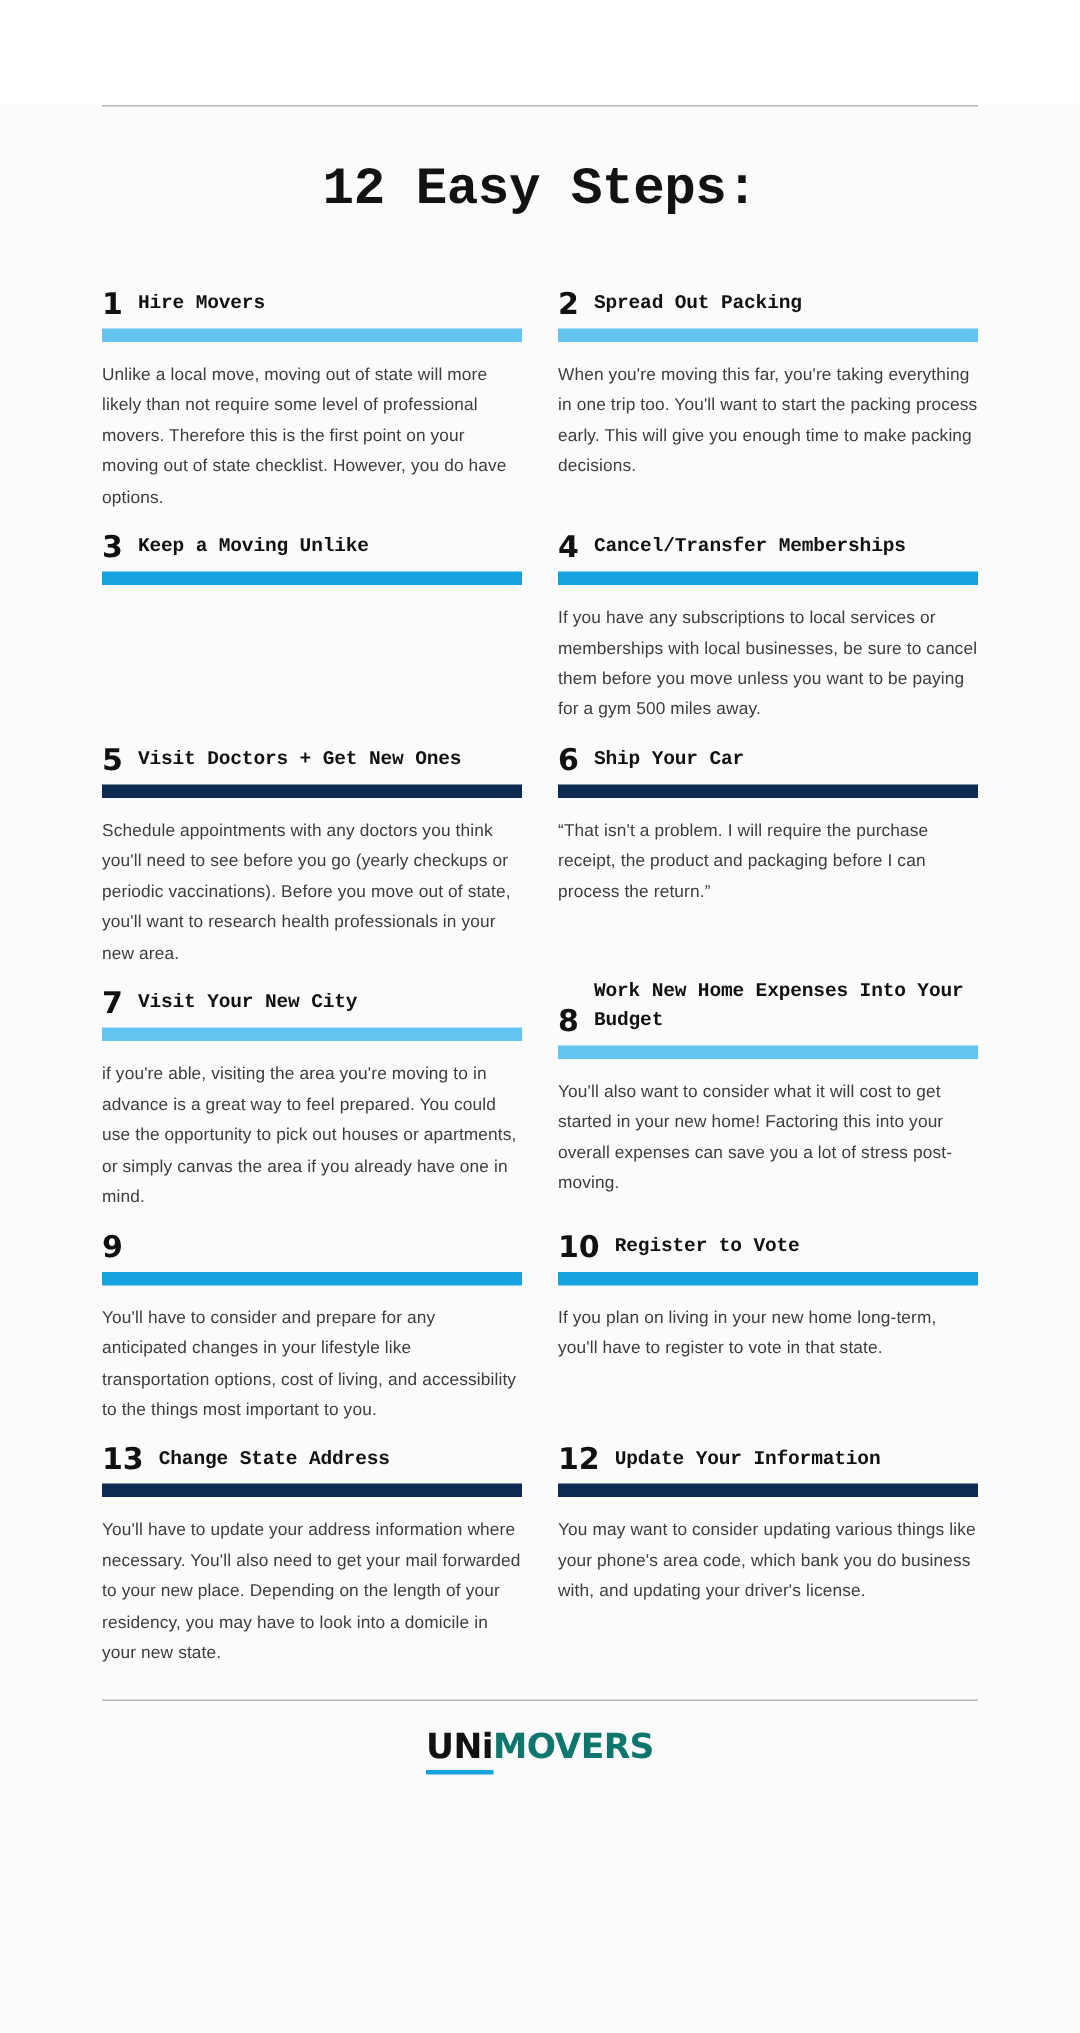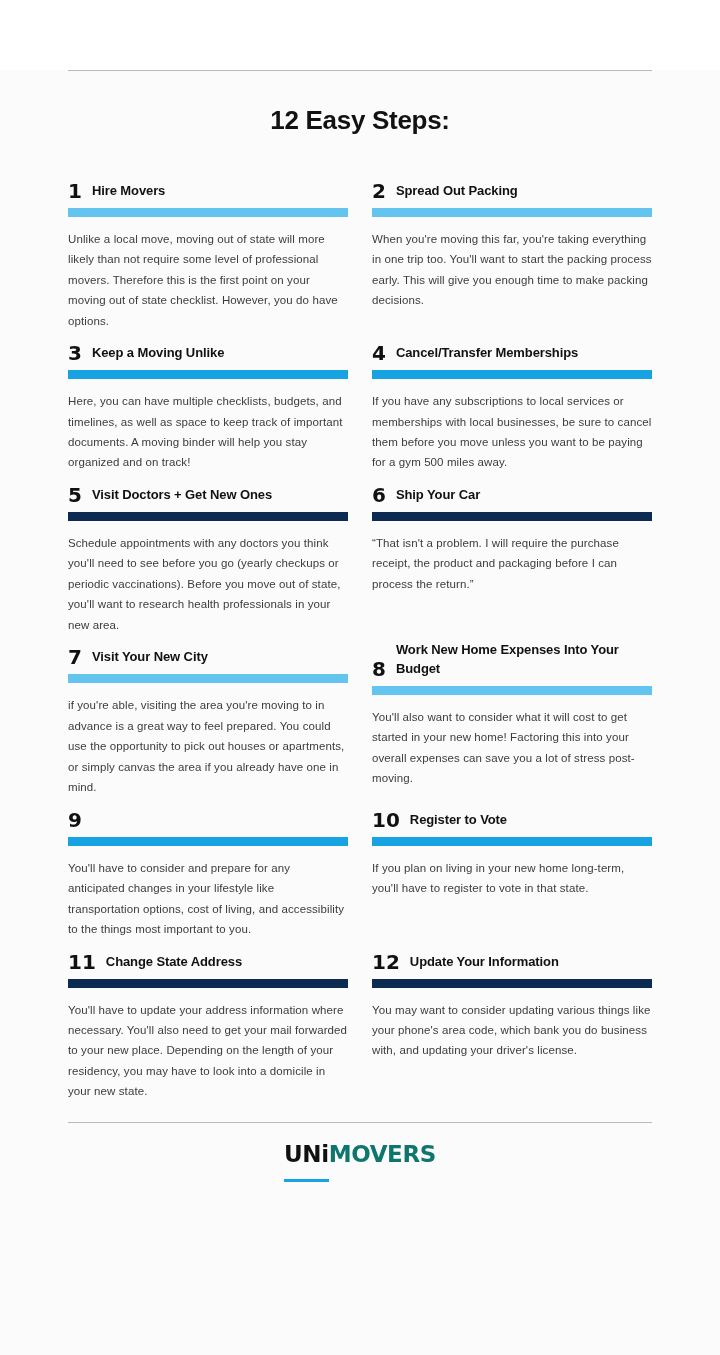--- a/index.html
+++ b/index.html
@@ -30,23 +30,23 @@
   .bottom-rule {
     margin-top: 14px;
     border-top: 1px solid #b9b9b9;
     width: 100%;
   }
   .title-block {
     text-align: center;
     margin-top: 34px;
   }
   .title-line {
-    font-family: Liberation Sans, sans-serif;
-    font-weight: bold;
-    font-size: 26px;
+    font-family: Liberation Mono, monospace;
+    font-weight: bold;
+    font-size: 35px;
     letter-spacing: -0.3px;
     color: #121212;
     line-height: 1.22;
   }
   .steps {
     margin-top: 38px;
     display: flex;
     flex-wrap: wrap;
     column-gap: 24px;
   }
@@ -63,21 +63,21 @@
   }
   .step-num {
     font-family: "DejaVu Sans", sans-serif;
     font-weight: bold;
     font-size: 20px;
     color: #111111;
     line-height: 1;
     flex: 0 0 auto;
   }
   .step-title {
-    font-family: Liberation Sans, sans-serif;
+    font-family: Liberation Mono, monospace;
     font-weight: bold;
     font-size: 13px;
     color: #111111;
     line-height: 1.45;
     letter-spacing: -0.1px;
     flex: 1 1 auto;
   }
   .step-title.two-line {
     text-align: left;
   }
@@ -112,21 +112,21 @@
   .logo {
     font-family: "DejaVu Sans", sans-serif;
     font-weight: bold;
     font-size: 23px;
     letter-spacing: -0.4px;
     color: #111111;
   }
   .logo .uni {
     color: #111111;
     border-bottom: 3px solid #16a3e0;
-    padding-bottom: 12px;
+    padding-bottom: 2px;
   }
   .logo .movers {
     color: #0f766e;
     padding-bottom: 2px;
     border-bottom: 3px solid transparent;
   }
 </style>
 </head>
 <body>
 
@@ -157,21 +157,20 @@
       <div class="bar bar-light"></div>
       <div class="step-body">When you're moving this far, you're taking everything in one trip too. You'll want to start the packing process early. This will give you enough time to make packing decisions.</div>
     </div>
 
     <div class="step">
       <div class="step-head">
         <div class="step-num">3</div>
         <div class="step-title">Keep a Moving Unlike</div>
       </div>
       <div class="bar bar-mid"></div>
-      <div class="step-body">Here, you can have multiple checklists, budgets, and timelines, as well as space to keep track of important documents. A moving binder will help you stay organized and on track!</div>
     </div>
 
     <div class="step">
       <div class="step-head">
         <div class="step-num">4</div>
         <div class="step-title">Cancel/Transfer Memberships</div>
       </div>
       <div class="bar bar-mid"></div>
       <div class="step-body">If you have any subscriptions to local services or memberships with local businesses, be sure to cancel them before you move unless you want to be paying for a gym 500 miles away.</div>
     </div>
@@ -224,21 +223,21 @@
       <div class="step-head">
         <div class="step-num">10</div>
         <div class="step-title">Register to Vote</div>
       </div>
       <div class="bar bar-mid"></div>
       <div class="step-body">If you plan on living in your new home long-term, you'll have to register to vote in that state.</div>
     </div>
 
     <div class="step">
       <div class="step-head">
-        <div class="step-num">11</div>
+        <div class="step-num">13</div>
         <div class="step-title">Change State Address</div>
       </div>
       <div class="bar bar-dark"></div>
       <div class="step-body">You'll have to update your address information where necessary. You'll also need to get your mail forwarded to your new place. Depending on the length of your residency, you may have to look into a domicile in your new state.</div>
     </div>
 
     <div class="step">
       <div class="step-head">
         <div class="step-num">12</div>
         <div class="step-title">Update Your Information</div>

